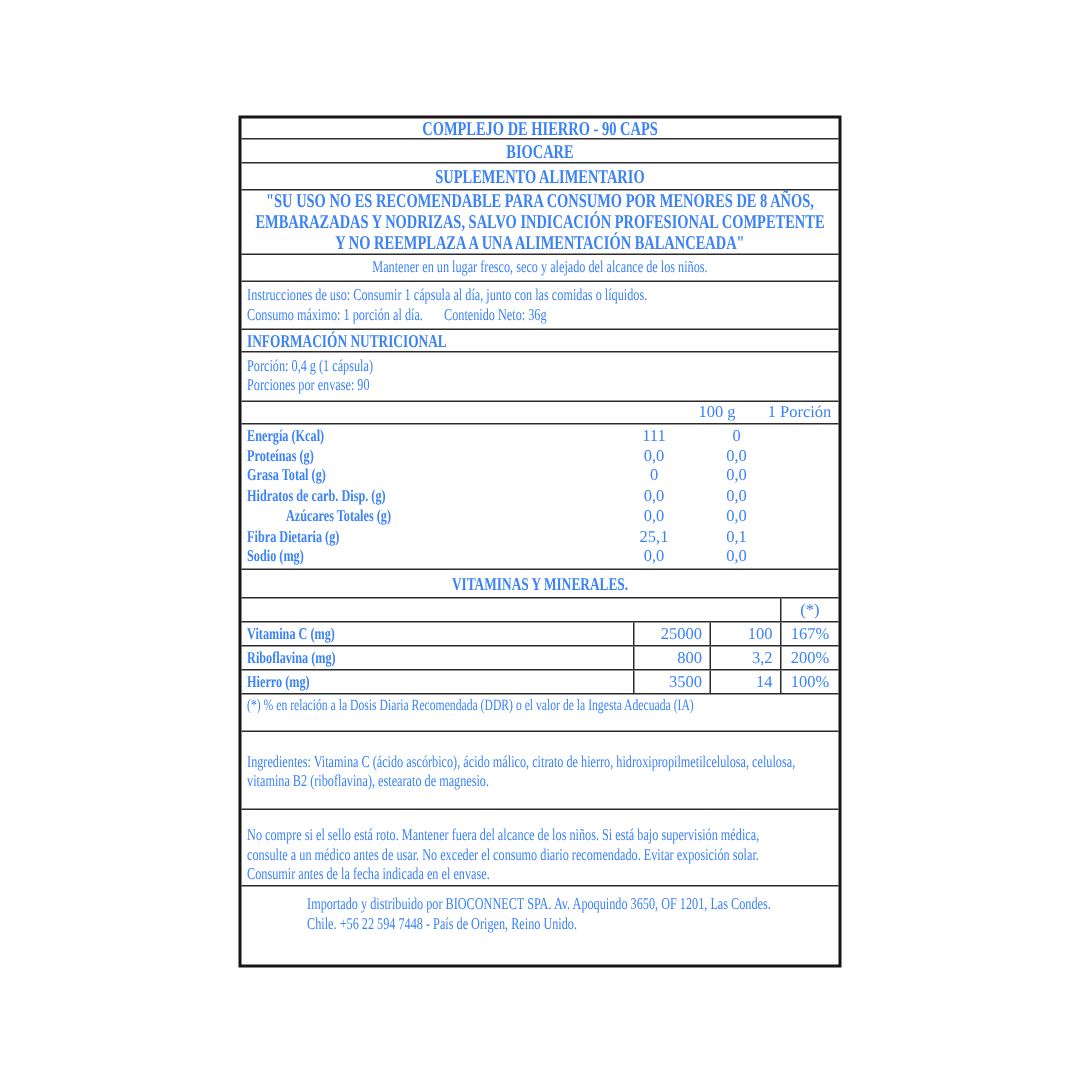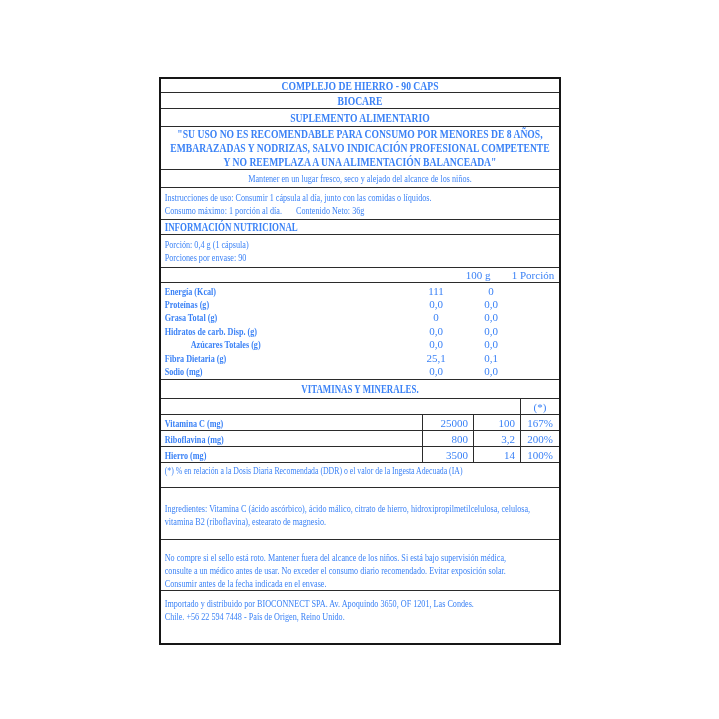--- a/index.html
+++ b/index.html
@@ -2,21 +2,21 @@
 <html><head>
 <meta charset="utf-8">
 <style>
   html,body{margin:0;padding:0;background:#ffffff;}
   .page{position:relative;width:719px;height:719px;background:#ffffff;
         font-family:Liberation Serif, serif;color:#3b82f6;}
   .label{position:absolute;left:159px;top:77px;width:402px;height:568px;
          border:2px solid #161616;box-sizing:border-box;background:#ffffff;}
   .row{box-sizing:border-box;border-bottom:1px solid #2b2b2b;display:flex;
        align-items:center;overflow:visible;}
-  .last{border-bottom:none;}
+  .last{border-bottom:none;padding-left:40px;}
   
   .nw{flex:none;width:135%;transform:scaleX(.7407);transform-origin:0 50%;}
   .tc{text-align:center;}
   .pad{padding-left:5px;}
   .b{font-weight:bold;}
   .t13{font-size:13px;line-height:14px;}
   .t12{font-size:12px;line-height:14px;}
   .t11{font-size:11px;line-height:13px;}
   .t105{font-size:10.5px;line-height:11.5px;}
   

